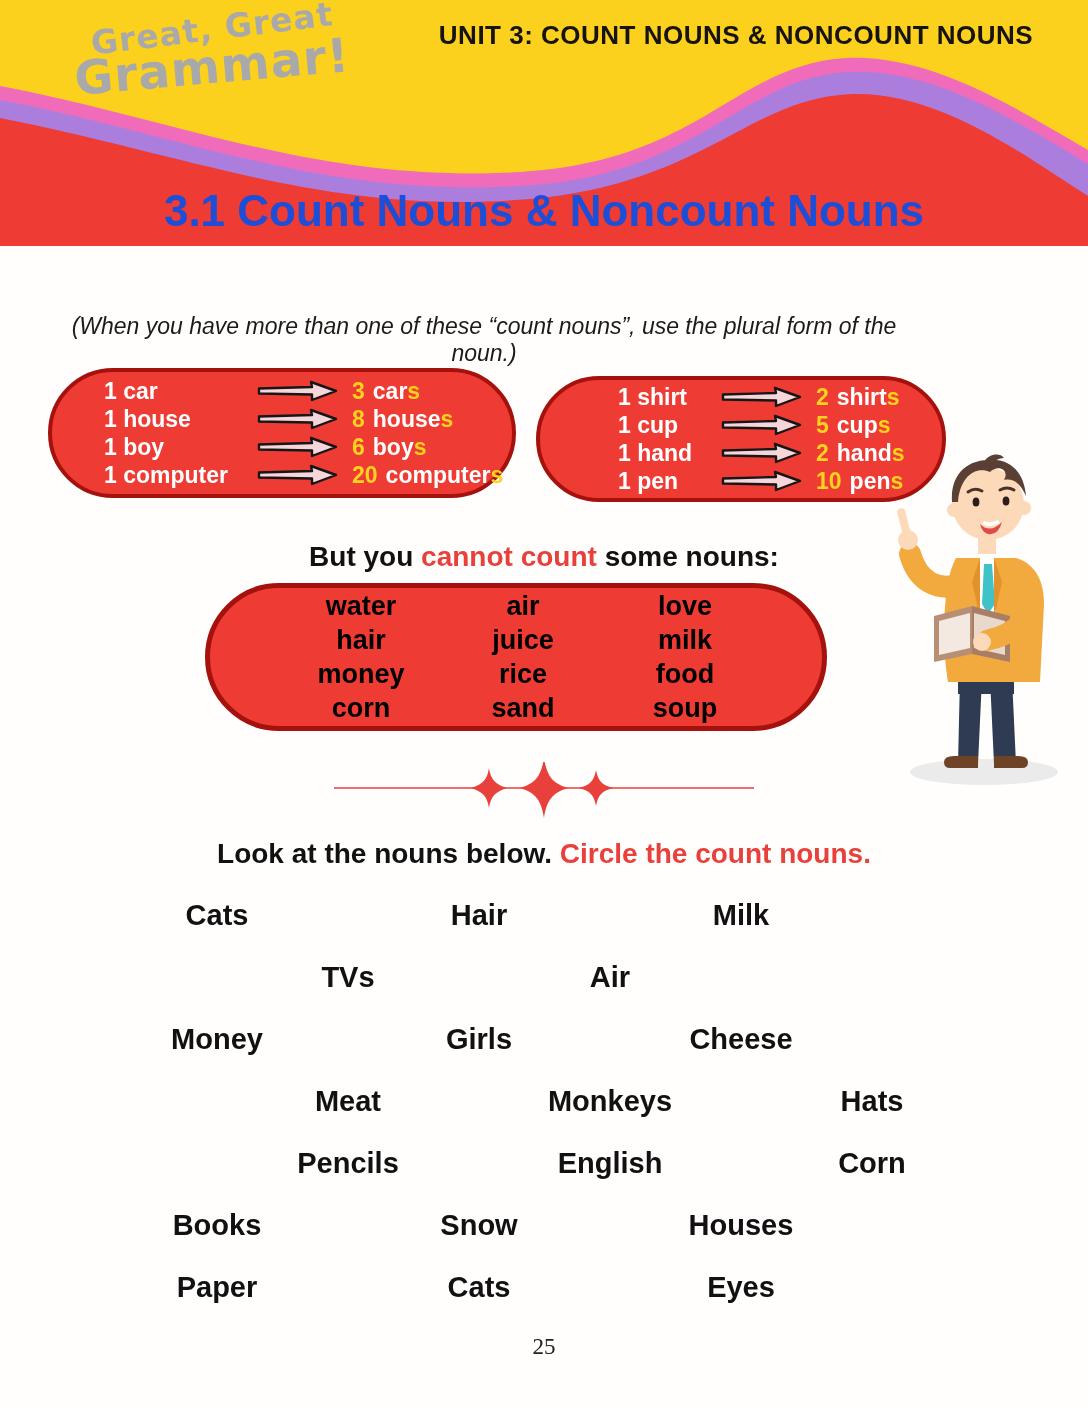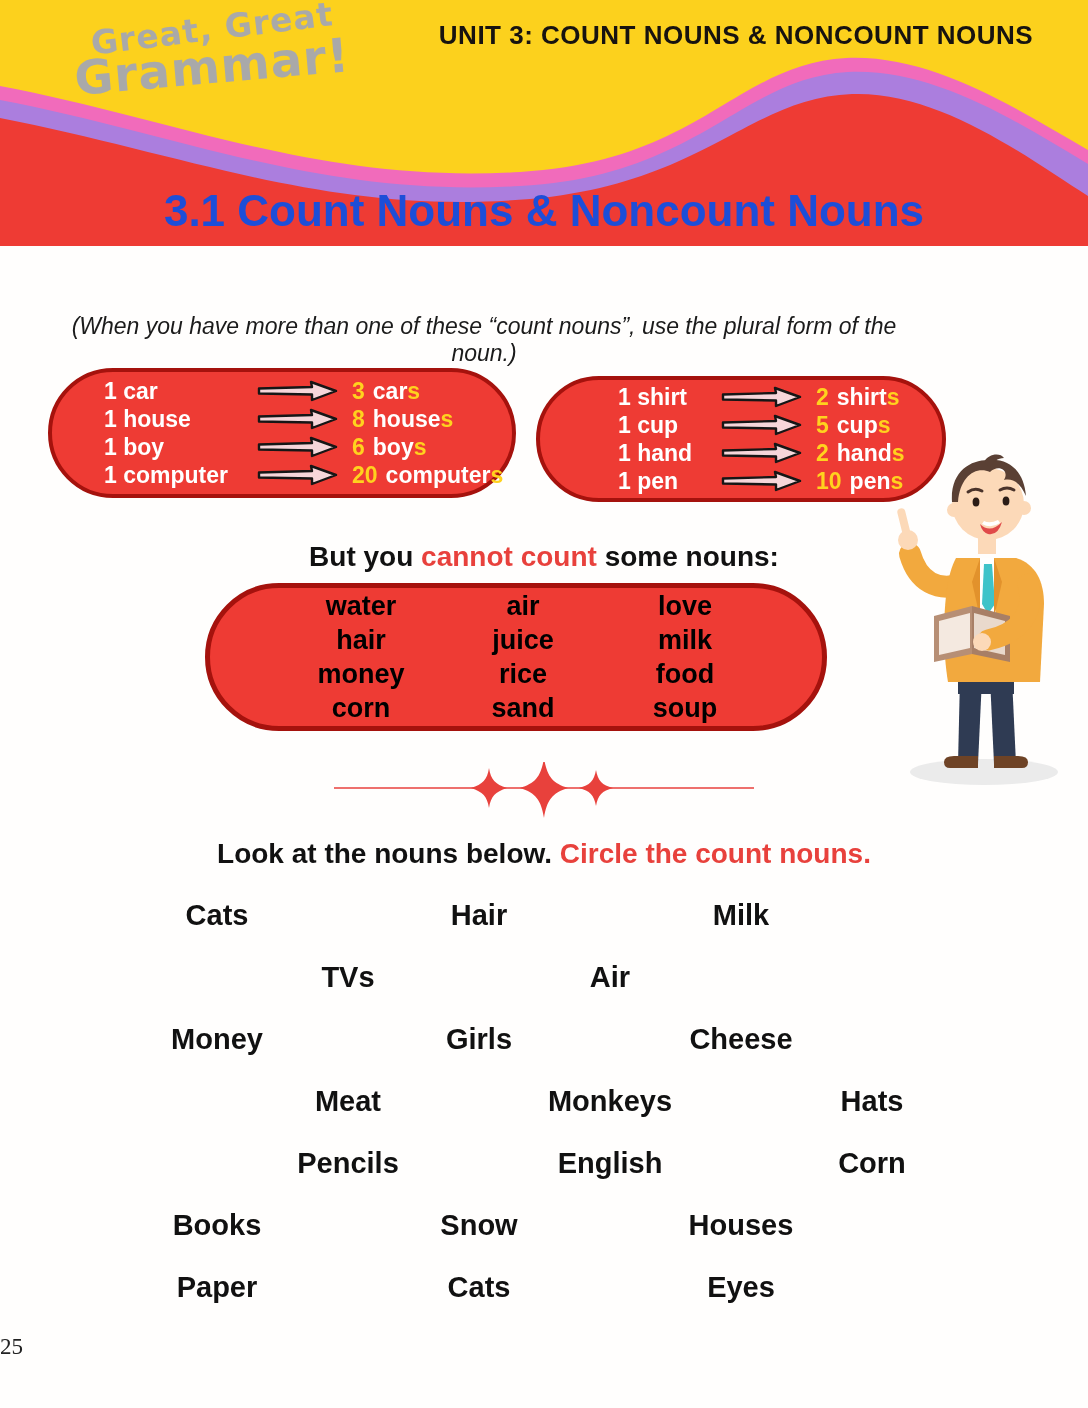--- a/index.html
+++ b/index.html
@@ -63,21 +63,21 @@
   .divider{position:absolute;top:762px;left:0;width:1088px;display:flex;justify-content:center;}
   
   .instruction{position:absolute;top:838px;left:0;width:1088px;text-align:center;
         font-size:28px;font-weight:bold;}
   .exercise{position:absolute;top:897px;left:0;width:1088px;}
   .noun-row{display:grid;grid-template-columns:262px 262px 262px;margin-left:86px;
         margin-bottom:26px;height:36px;align-items:center;}
   .noun-row.indent{margin-left:217px;}
   .noun{ text-align:center;font-size:29px;font-weight:bold;letter-spacing:0;}
   
-  .page-number{position:absolute;top:1334px;left:0;width:1088px;
+  .page-number{position:absolute;top:1334px;left:0;width:1088px;text-align:center;
         font-family:"Liberation Serif","DejaVu Serif",serif;font-size:23px;color:#222;}
 </style>
 </head>
 <body>
 
 <div class="page">
 
   <svg class="header-art" viewBox="0 0 1088 246" preserveAspectRatio="none">
     <rect class="wave-yellow" x="0" y="0" width="1088" height="246"></rect>
     <path class="wave-pink" d="M0,86 C180,120 320,184 520,172 C700,162 736,64 846,58 C932,54 1015,108 1088,150 L1088,246 L0,246 Z"></path>

